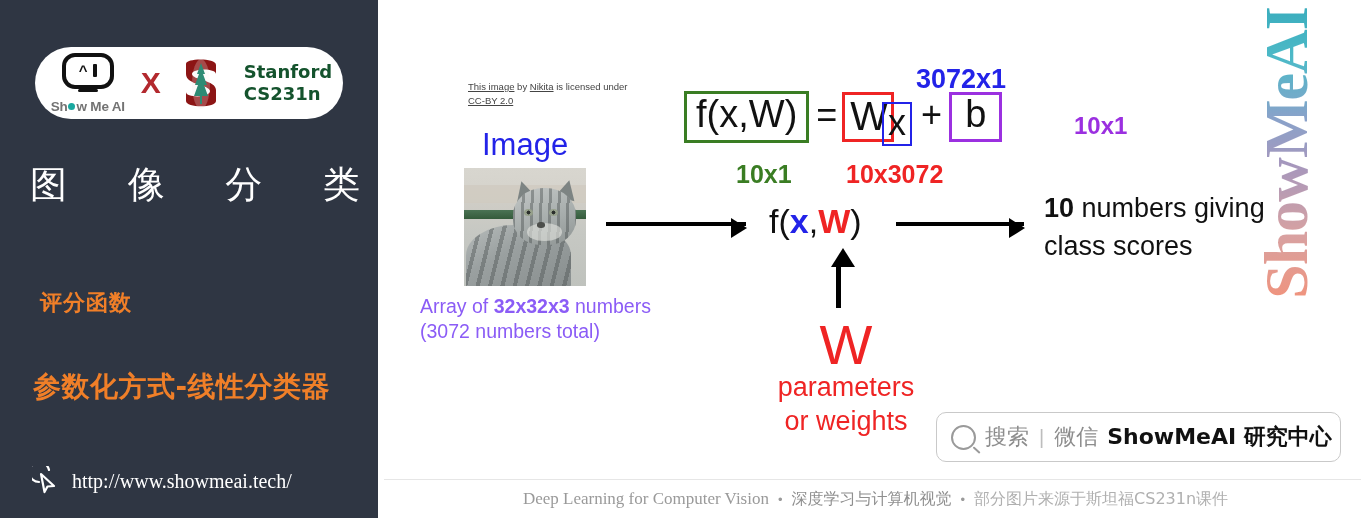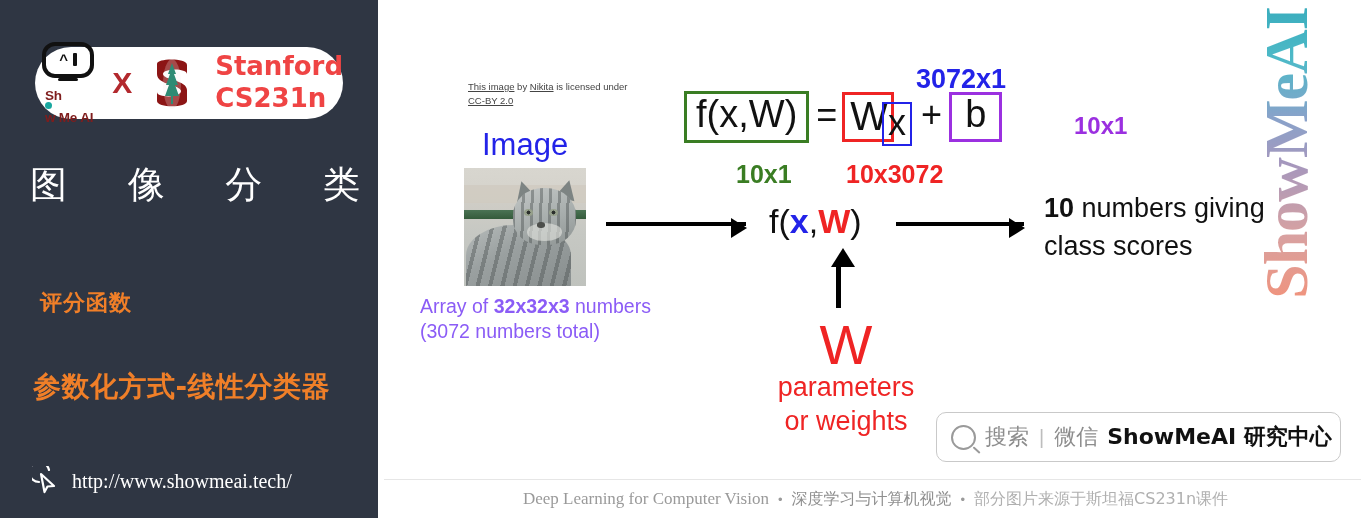--- a/index.html
+++ b/index.html
@@ -13,29 +13,29 @@
   .badge{position:absolute;left:35px;top:47px;width:308px;height:72px;background:#ffffff;border-radius:36px;
          display:flex;align-items:center;justify-content:center;gap:8px;}
 
   .smai-logo{display:flex;flex-direction:column;align-items:center;justify-content:center;width:84px;}
   .robot{width:52px;height:36px;border:4px solid #111;border-radius:13px;display:flex;align-items:center;
          justify-content:center;gap:5px;position:relative;box-sizing:border-box;}
   .robot .caret{font-size:15px;font-weight:700;color:#111;line-height:1;}
   .robot .bar{display:inline-block;width:4px;height:13px;background:#111;border-radius:1px;}
   .robot:after{content:"";position:absolute;bottom:-7px;left:50%;transform:translateX(-50%);
                width:20px;height:3px;background:#111;border-radius:2px;}
-  .smai-word{margin-top:10px;font-size:13.5px;font-weight:700;color:#7f1d1d;letter-spacing:-0.2px;
-             white-space:nowrap;display:flex;align-items:baseline;flex-direction:column;}
+  .smai-word{margin-top:10px;font-size:13.5px;font-weight:700;color:#737373;letter-spacing:-0.2px;
+             white-space:nowrap;display:flex;align-items:baseline;}
   .smai-word .dot{display:inline-block;width:7px;height:7px;border-radius:50%;background:#19a8a0;margin:0 1px;
                   position:relative;top:-1px;}
 
   .xmark{font-size:30px;font-weight:700;color:#b3292e;padding:0 3px;font-family:"Liberation Sans",sans-serif;}
 
   .stanford-logo{width:58px;height:58px;position:relative;}
-  .stanford-txt{margin-left:6px;color:#ef4444;font-size:26px;font-weight:600;line-height:1.22;
+  .stanford-txt{margin-left:6px;color:#14532d;font-size:18px;font-weight:600;line-height:1.22;
                 font-family:"DejaVu Sans",sans-serif;}
   .stanford-txt div{white-space:nowrap;}
 
   .cn-title{position:absolute;left:30px;top:160px;width:330px;color:#ffffff;font-size:37px;
             display:flex;justify-content:space-between;font-family:"DejaVu Sans",sans-serif;}
 
   .orange1{position:absolute;left:40px;top:288px;color:#f07f28;font-size:22px;font-weight:700;
            font-family:"DejaVu Sans",sans-serif;letter-spacing:1px;}
   .orange2{position:absolute;left:33px;top:368px;color:#f07f28;font-size:28px;font-weight:700;
            font-family:"DejaVu Sans",sans-serif;letter-spacing:0.5px;}

